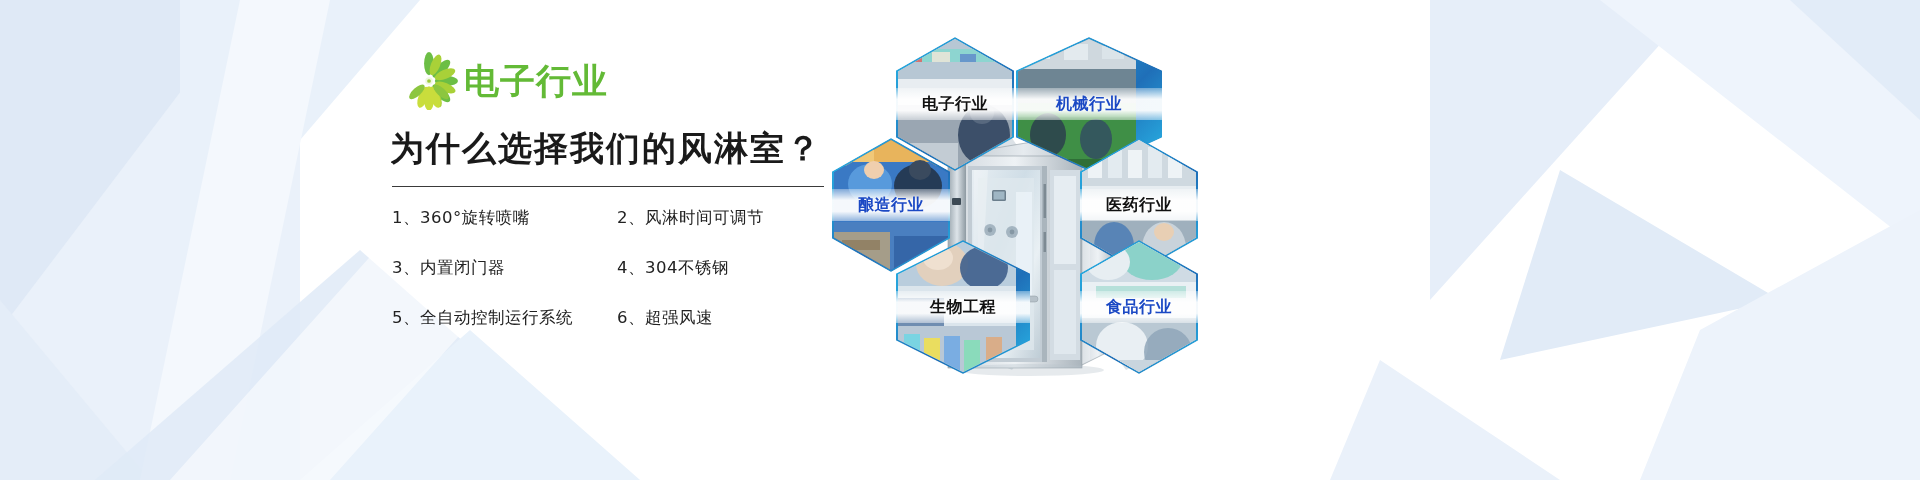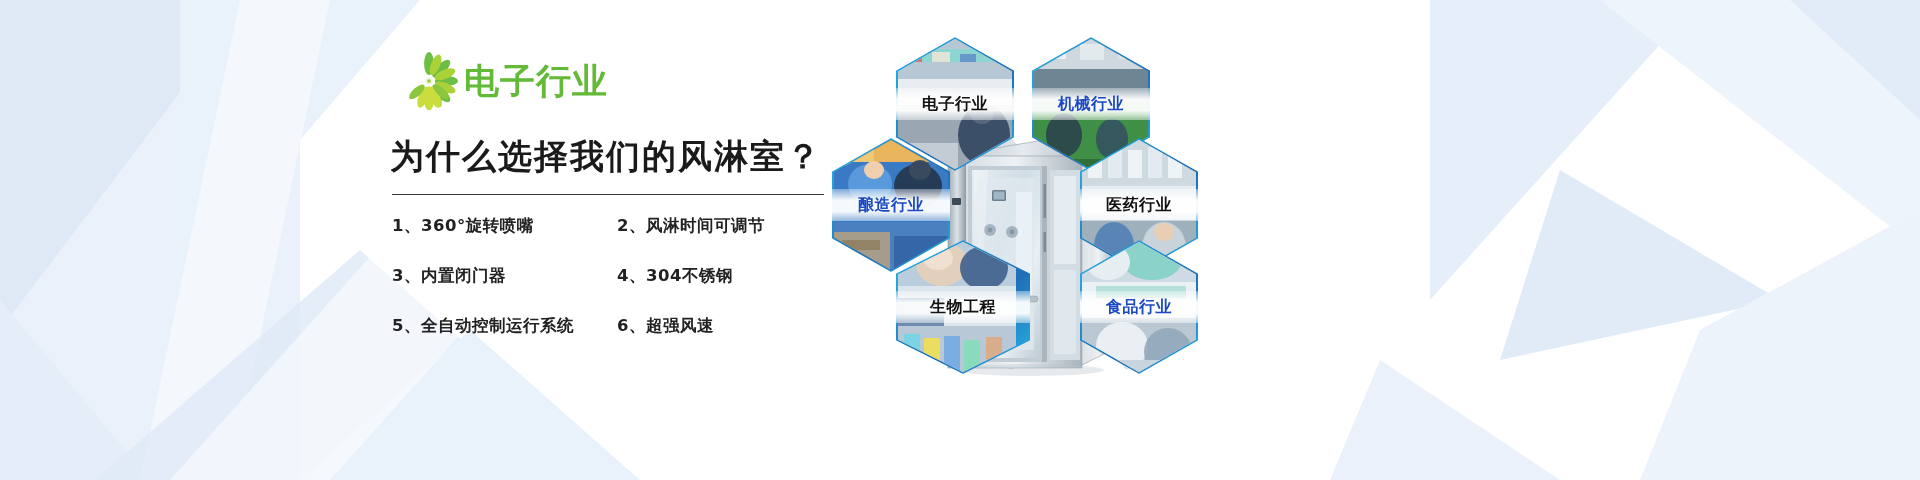--- a/index.html
+++ b/index.html
@@ -23,38 +23,37 @@
     z-index:5;
   }
   #brand-row{display:flex;align-items:center;height:58px;margin-left:10px;}
   #brand-logo{width:58px;height:58px;flex:0 0 58px;margin-right:6px;}
   #brand-name{
     font-size:35px;font-weight:bold;color:#63ba36;letter-spacing:1px;
     line-height:1;white-space:nowrap;
     font-family:"DejaVu Sans","Liberation Sans",sans-serif;
   }
   #headline{
-    margin-top:26px;margin-left:0px;
+    margin-top:18px;margin-left:0px;
     font-size:34px;font-weight:bold;color:#1a1a1a;letter-spacing:2px;
     white-space:nowrap;line-height:1.2;
     font-family:"DejaVu Sans","Liberation Sans",sans-serif;
   }
   #divider{
     margin-top:17px;width:432px;height:1px;background:#3a3a3a;margin-left:2px;
   }
   #feature-list{
     margin-top:22px;margin-left:2px;width:440px;
     display:grid;grid-template-columns:225px 215px;
     row-gap:32px;column-gap:0px;
   }
   .feature-item{
     font-size:16.5px;color:#222;letter-spacing:.5px;white-space:nowrap;
     line-height:1.1;
     font-family:"DejaVu Sans","Liberation Sans",sans-serif;
-    font-weight:bold;
   }
 
   
   #right-graphic{
     position:absolute;left:800px;top:0;width:560px;height:412px;z-index:6;
   }
   .hexlink{position:absolute;z-index:1;}
   .hex{
     position:absolute;width:118px;height:134px;z-index:3;
     -webkit-clip-path:polygon(50% 0%,100% 25%,100% 75%,50% 100%,0% 75%,0% 25%);
@@ -282,21 +281,21 @@
           <ellipse cx="86" cy="96" rx="26" ry="30" fill="#2c3f5c" opacity=".85"></ellipse>
           <ellipse cx="84" cy="74" rx="12" ry="11" fill="#5f6f85" opacity=".8"></ellipse>
           <rect x="0" y="104" width="60" height="30" fill="#c3ccd4"></rect>
         </svg>
       </div>
       <div class="hex-band">
         <span class="hex-label" style="color:#111111">电子行业</span>
       </div>
     </div>
 
-    <div class="hex" style="left:232px;top:37px;">
+    <div class="hex" style="left:216px;top:37px;padding-left:28px;">
       <div class="hex-border"></div>
       <div class="hex-inner">
         <svg width="118" height="134" viewBox="0 0 118 134" preserveAspectRatio="none">
           <rect width="118" height="134" fill="#8fa3ae"></rect>
           <rect y="0" width="118" height="30" fill="#cfd8de"></rect>
           <rect x="12" y="6" width="20" height="14" fill="#eef3f6" opacity=".9"></rect>
           <rect x="46" y="5" width="24" height="16" fill="#e6edf1" opacity=".85"></rect>
           <rect x="84" y="7" width="22" height="13" fill="#dde6eb" opacity=".85"></rect>
           <rect y="30" width="118" height="34" fill="#6e8593"></rect>
           <rect y="64" width="118" height="70" fill="#3f8f46"></rect>

